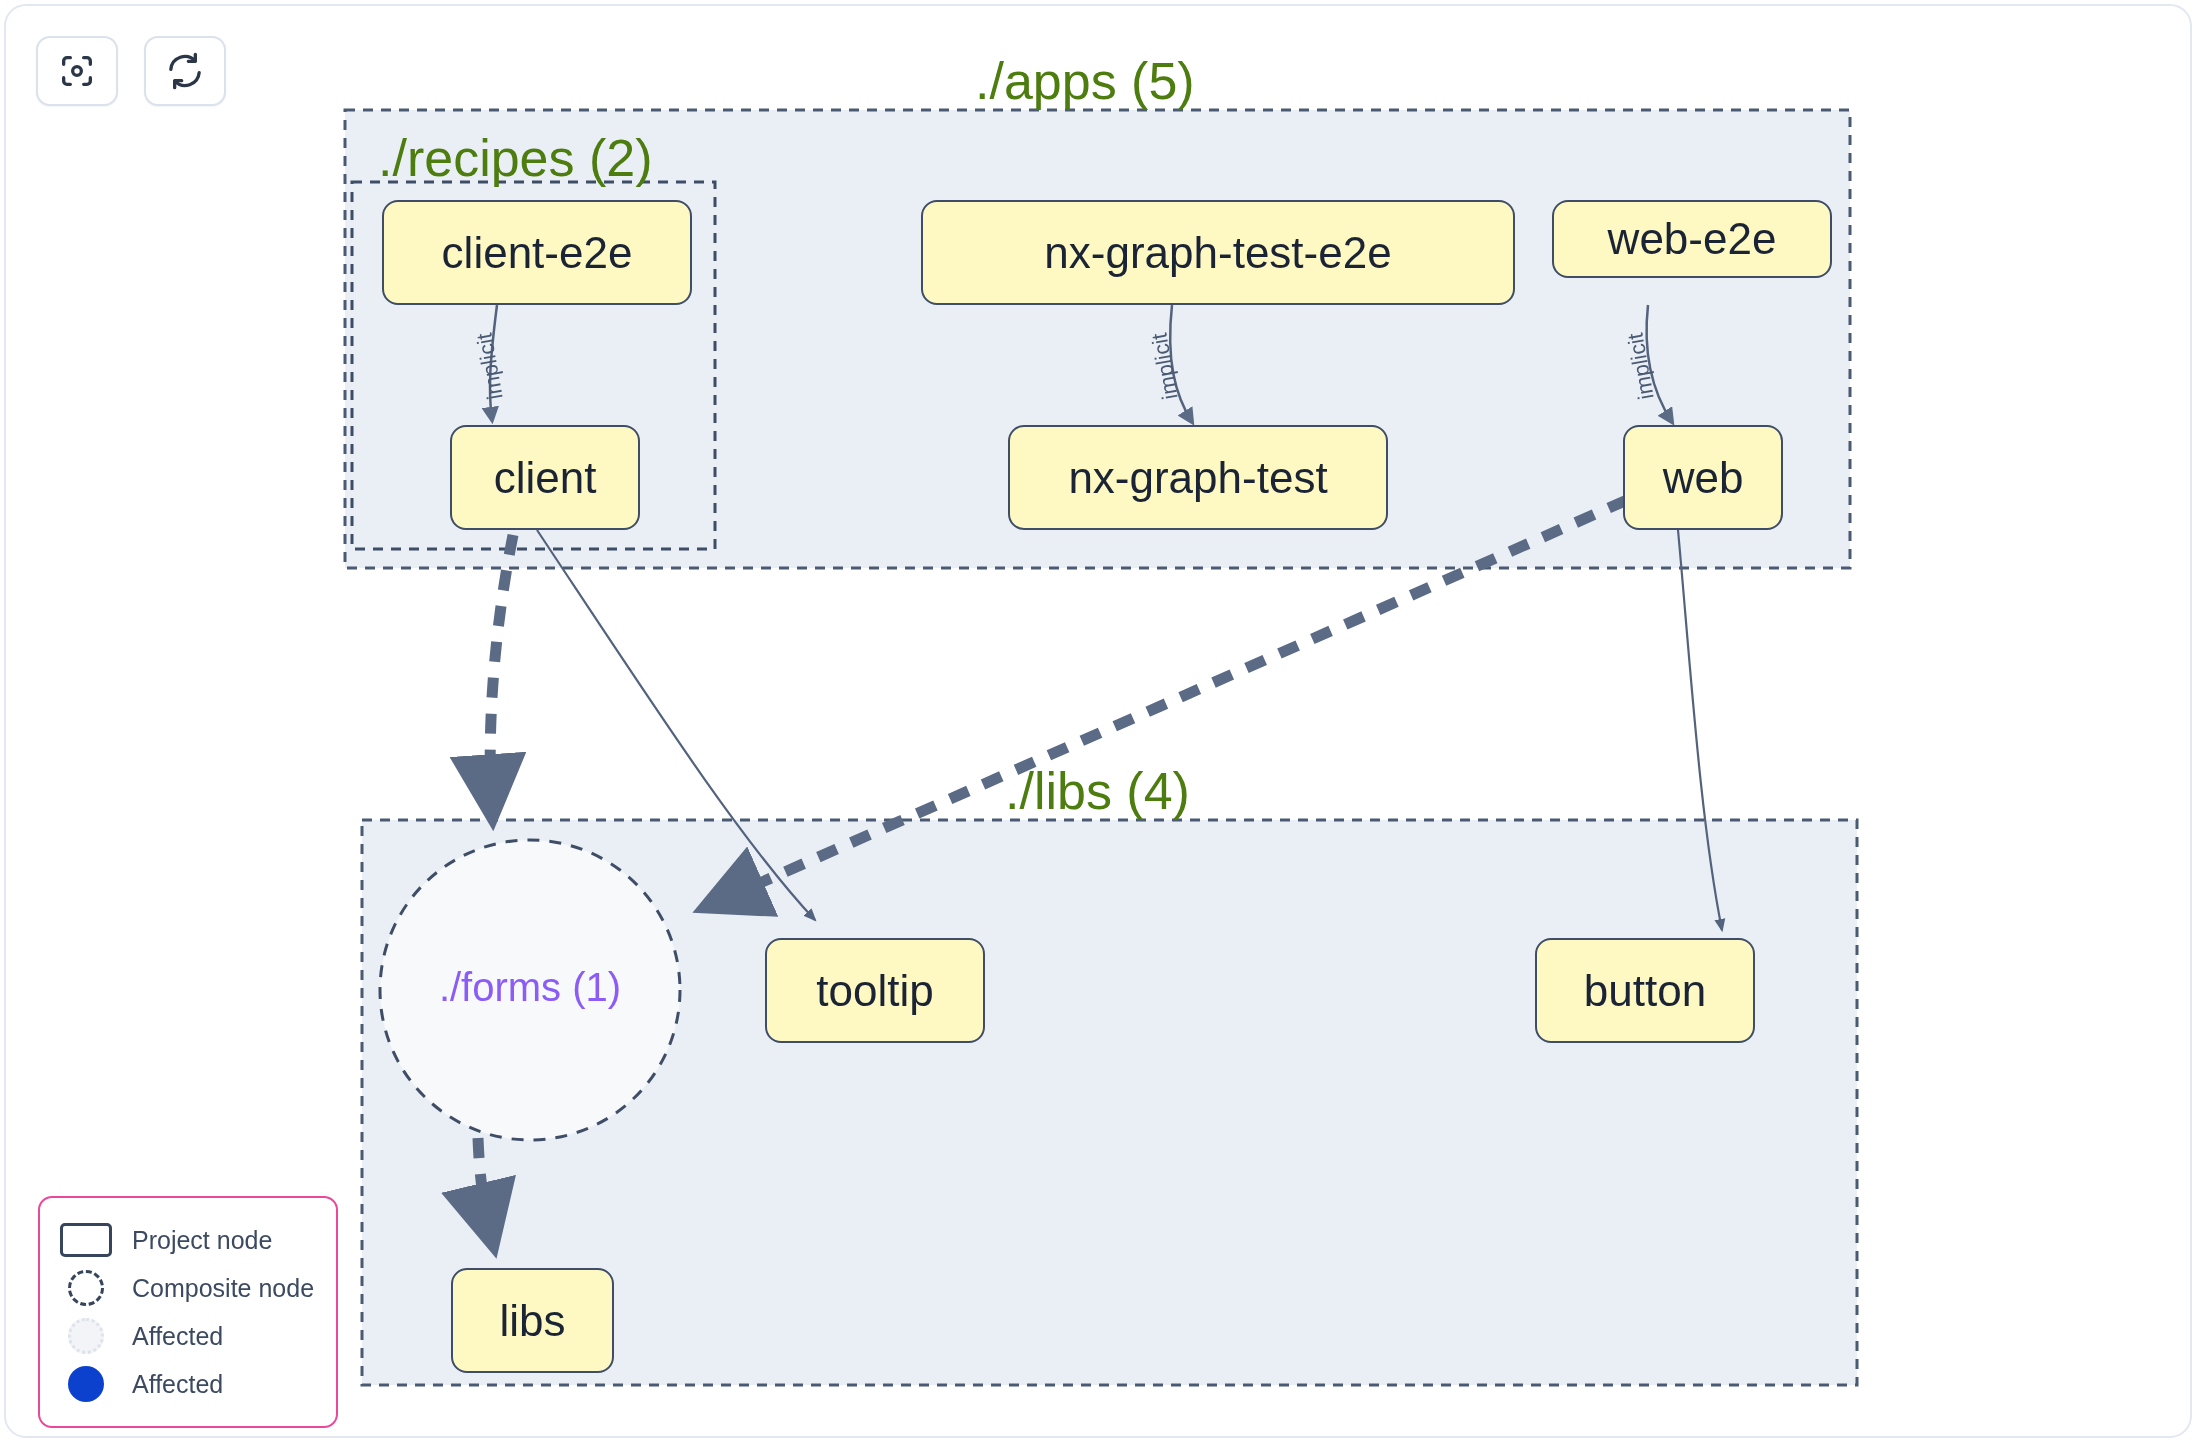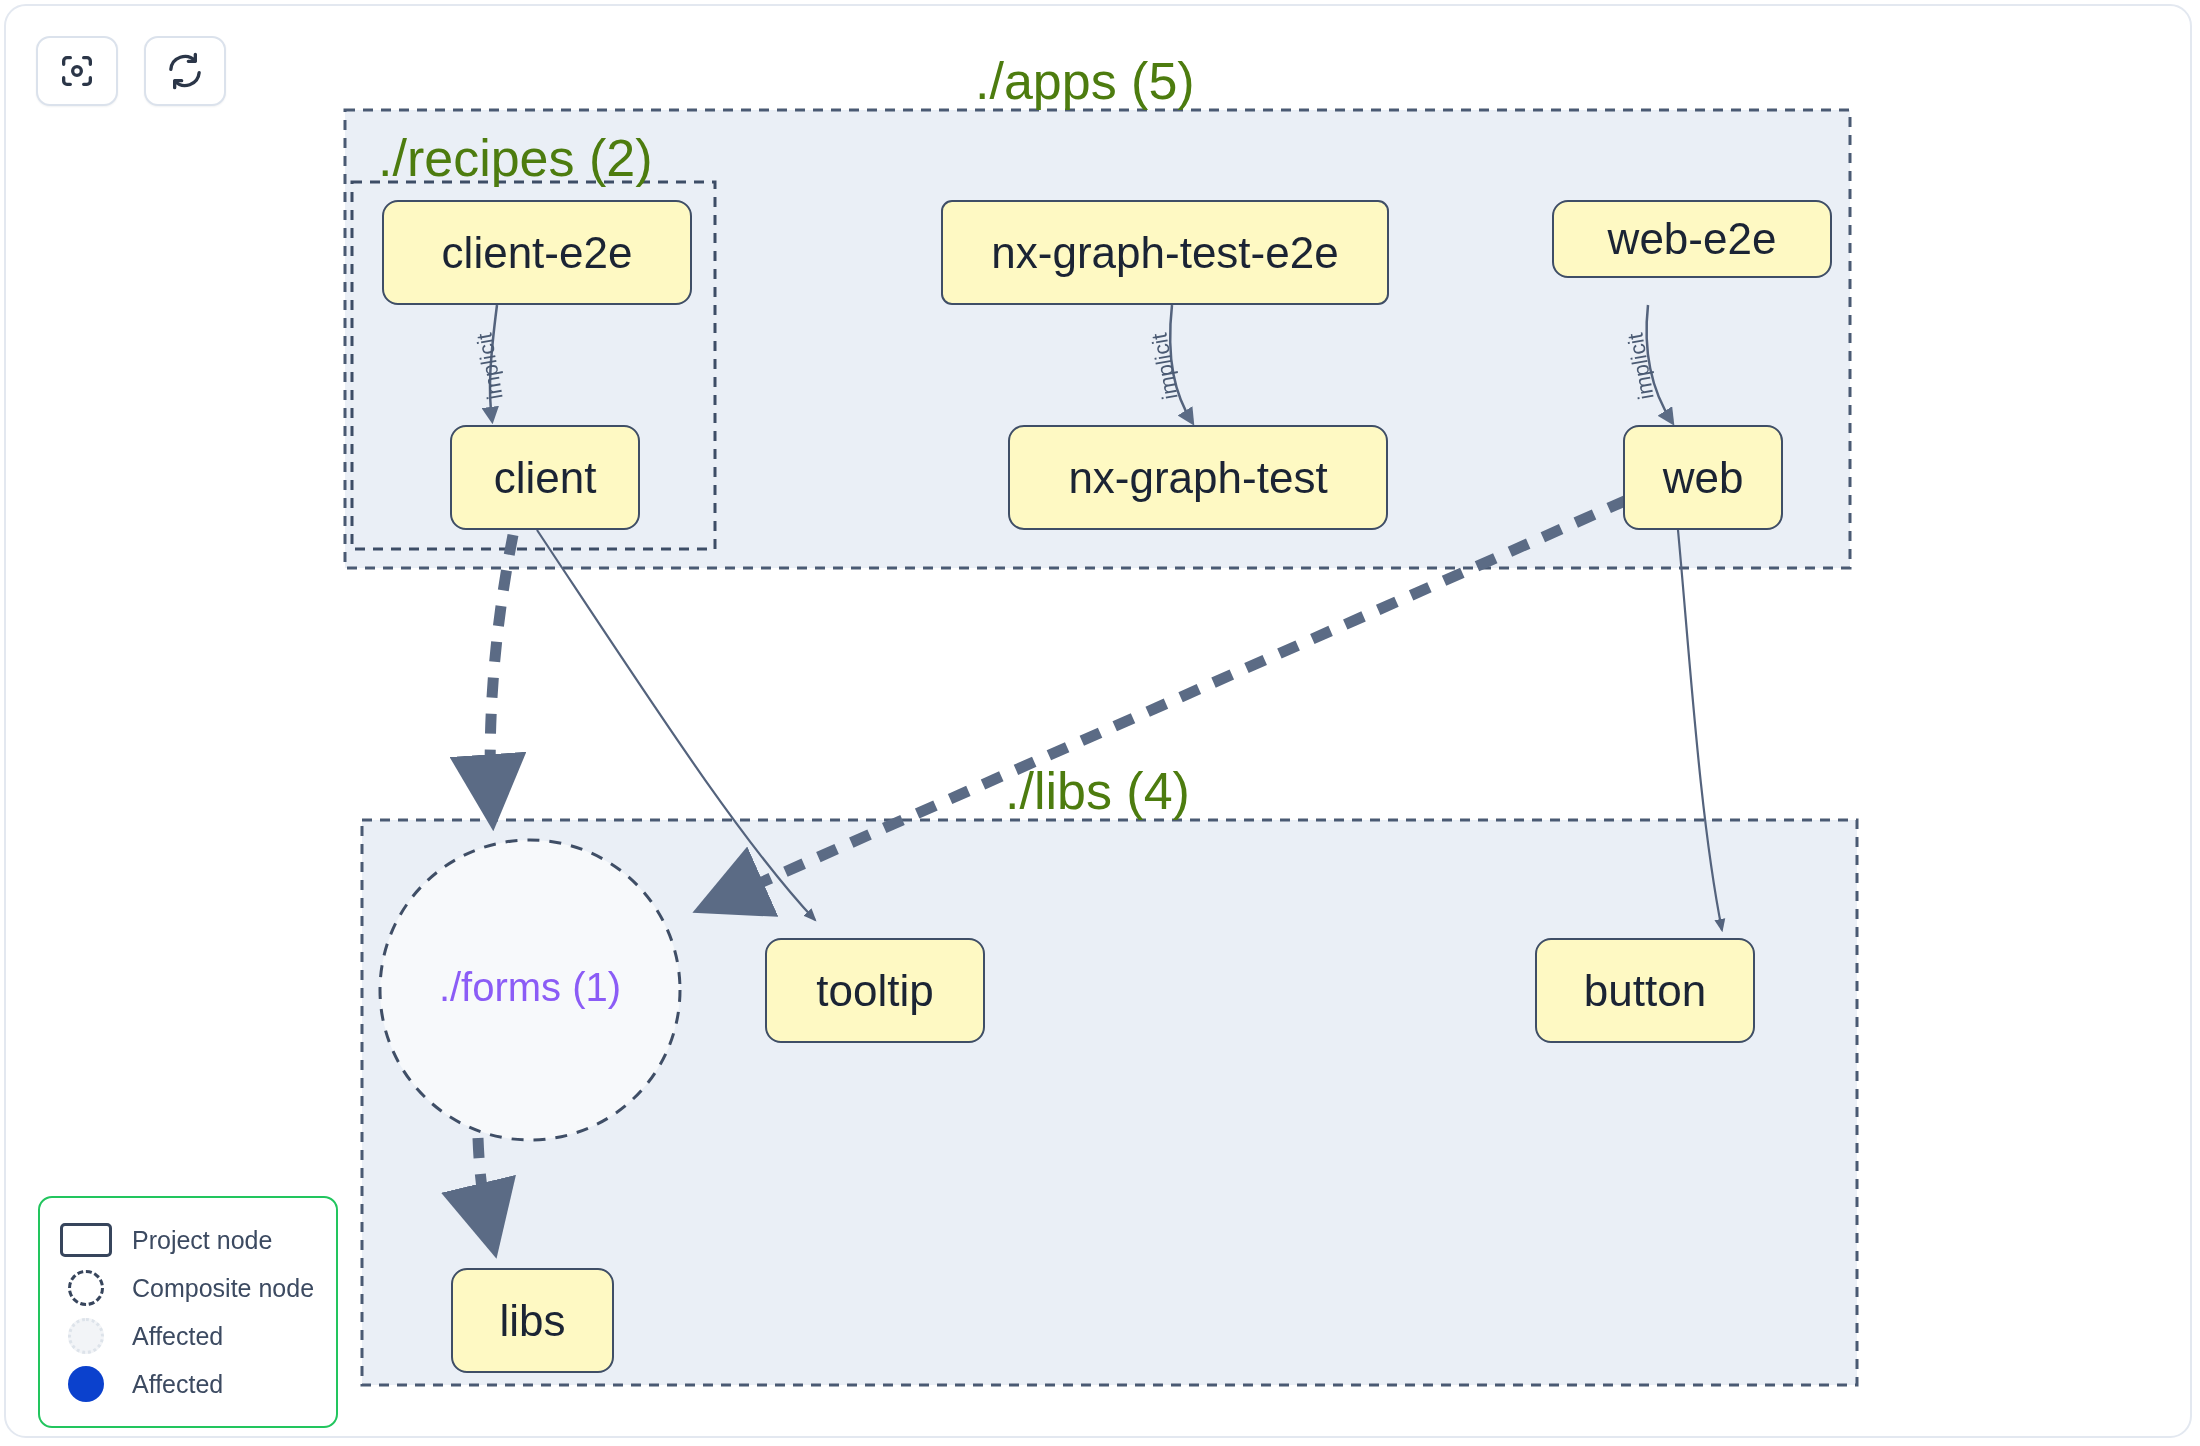--- a/index.html
+++ b/index.html
@@ -80,21 +80,21 @@
     white-space: nowrap;
     z-index: 20;
     cursor: pointer;
   }
   
   .legend {
     position: absolute;
     left: 38px;
     top: 1196px;
     width: 300px;
-    border: 2px solid #22c55e;
+    border: 2px solid #ec4899;
     border-radius: 14px;
     background: #ffffff;
     padding: 18px 20px;
     box-sizing: border-box;
     z-index: 50;
   }
   .legend-row {
     display: flex;
     align-items: center;
     height: 48px;
@@ -191,21 +191,21 @@
   <div class="group-label" style="left:1005px; top:765px;">./libs (4)</div>
 
   <div class="node" style="left:382px; top:200px; width:310px; height:105px;">
     <span>client-e2e</span>
   </div>
 
   <div class="node" style="left:450px; top:425px; width:190px; height:105px;">
     <span>client</span>
   </div>
 
-  <div class="node" style="left:941px; top:200px; width:448px; height:105px;border-radius:11px;">
+  <div class="node" style="left:921px; top:200px; width:594px; height:105px;">
     <span>nx-graph-test-e2e</span>
   </div>
 
   <div class="node" style="left:1008px; top:425px; width:380px; height:105px;">
     <span>nx-graph-test</span>
   </div>
 
   <div class="node" style="left:1552px; top:200px; width:280px; height:78px;">
     <span>web-e2e</span>
   </div>

